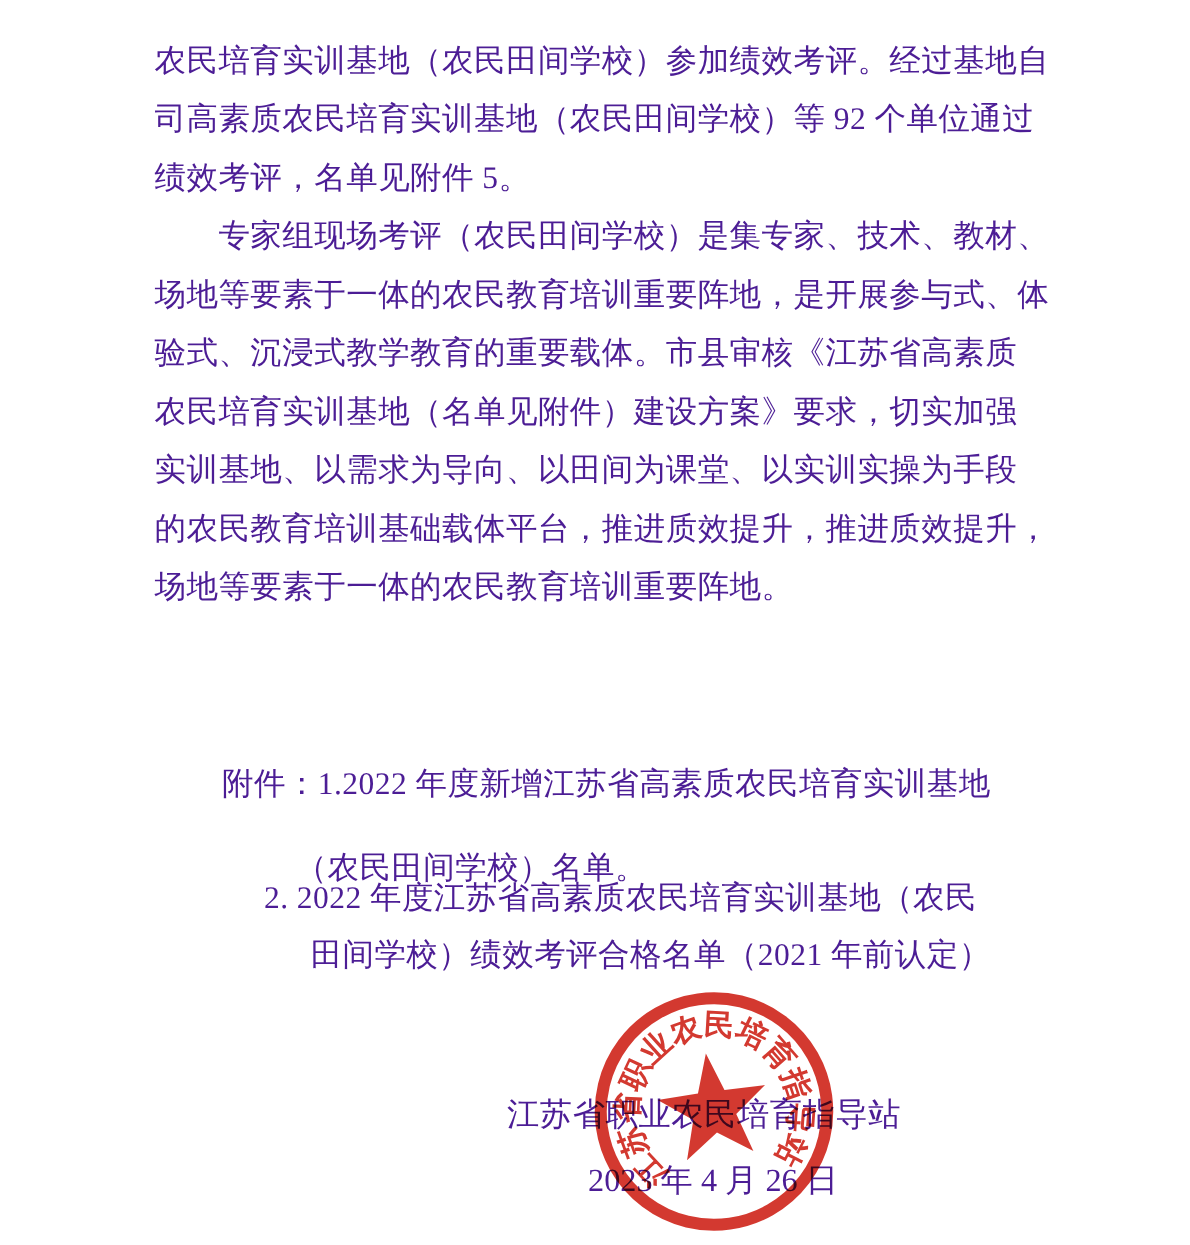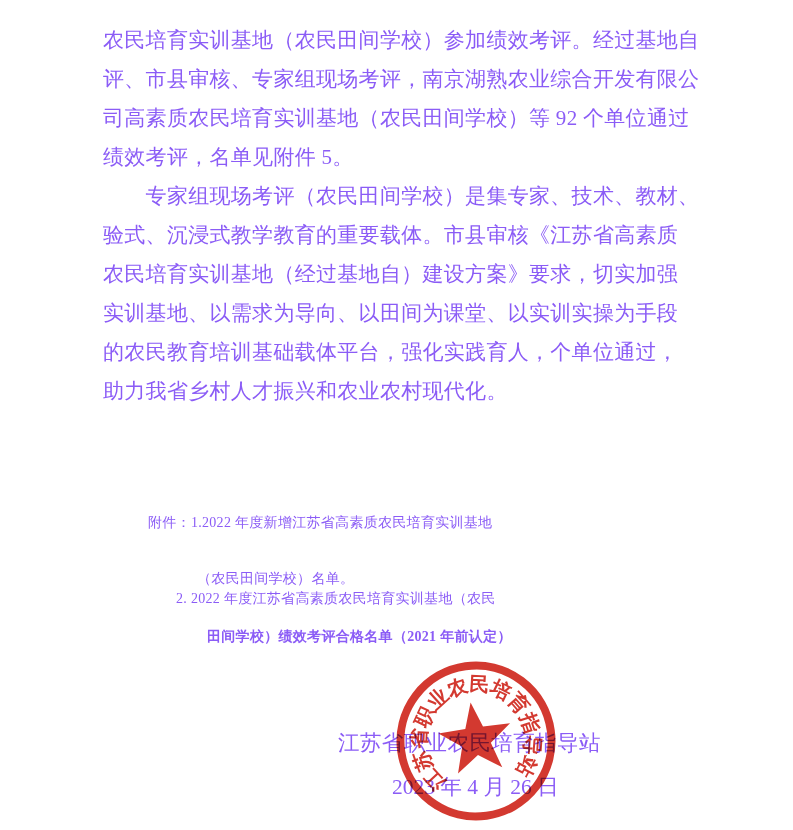--- a/index.html
+++ b/index.html
@@ -3,45 +3,45 @@
 <meta charset="utf-8">
 <style>
   html, body { margin: 0; padding: 0; background: #ffffff; }
   .page {
     position: relative;
     width: 793px;
     height: 830px;
     background: #ffffff;
     overflow: hidden;
     font-family: "Liberation Serif", "DejaVu Serif", serif;
-    color: #8b5cf6;
+    color: #4c1d95;
   }
   .body-block {
     position: absolute;
     left: 103px;
     top: 21px;
     width: 620px;
   }
   .body-block .line {
     font-size: 21px;
     line-height: 39px;
     letter-spacing: 0.3px;
     white-space: nowrap;
   }
   .att-line {
     position: absolute;
-    font-size: 14px;
+    font-size: 21px;
     line-height: 39px;
     letter-spacing: 0.3px;
     white-space: nowrap;
   }
   #att1 { left: 148px; top: 503px; }
   #att2 { left: 197px; top: 559px; }
   #att3 { left: 176px; top: 579px; text-align: center; }
-  #att4 { left: 207px; top: 617px; font-weight: bold; }
+  #att4 { left: 207px; top: 617px; }
   .sig-org {
     position: absolute;
     left: 338px;
     top: 724px;
     font-size: 21.5px;
     line-height: 39px;
     letter-spacing: 0.4px;
     white-space: nowrap;
   }
   .sig-date {
@@ -67,29 +67,29 @@
     dominant-baseline: central;
   }
 </style>
 </head>
 <body>
 
 <div class="page">
 
   <div class="body-block">
     <div class="line">农民培育实训基地（农民田间学校）参加绩效考评。经过基地自</div>
-    <div class="line">评、市县审核、专家组现场考评，南京湖熟农业综合开发有限公</div>
     <div class="line">司高素质农民培育实训基地（农民田间学校）等 92 个单位通过</div>
     <div class="line">绩效考评，名单见附件 5。</div>
     <div class="line">　　专家组现场考评（农民田间学校）是集专家、技术、教材、</div>
+    <div class="line">场地等要素于一体的农民教育培训重要阵地，是开展参与式、体</div>
     <div class="line">验式、沉浸式教学教育的重要载体。市县审核《江苏省高素质</div>
-    <div class="line">农民培育实训基地（经过基地自）建设方案》要求，切实加强</div>
+    <div class="line">农民培育实训基地（名单见附件）建设方案》要求，切实加强</div>
     <div class="line">实训基地、以需求为导向、以田间为课堂、以实训实操为手段</div>
-    <div class="line">的农民教育培训基础载体平台，强化实践育人，个单位通过，</div>
-    <div class="line">助力我省乡村人才振兴和农业农村现代化。</div>
+    <div class="line">的农民教育培训基础载体平台，推进质效提升，推进质效提升，</div>
+    <div class="line">场地等要素于一体的农民教育培训重要阵地。</div>
   </div>
 
   <div id="att1" class="att-line">附件：1.2022 年度新增江苏省高素质农民培育实训基地</div>
   <div id="att2" class="att-line">（农民田间学校）名单。</div>
   <div id="att3" class="att-line">2. 2022 年度江苏省高素质农民培育实训基地（农民</div>
   <div id="att4" class="att-line">田间学校）绩效考评合格名单（2021 年前认定）</div>
 
   <div class="sig-org">江苏省职业农民培育指导站</div>
   <div class="sig-date">2023 年 4 月 26 日</div>
 

